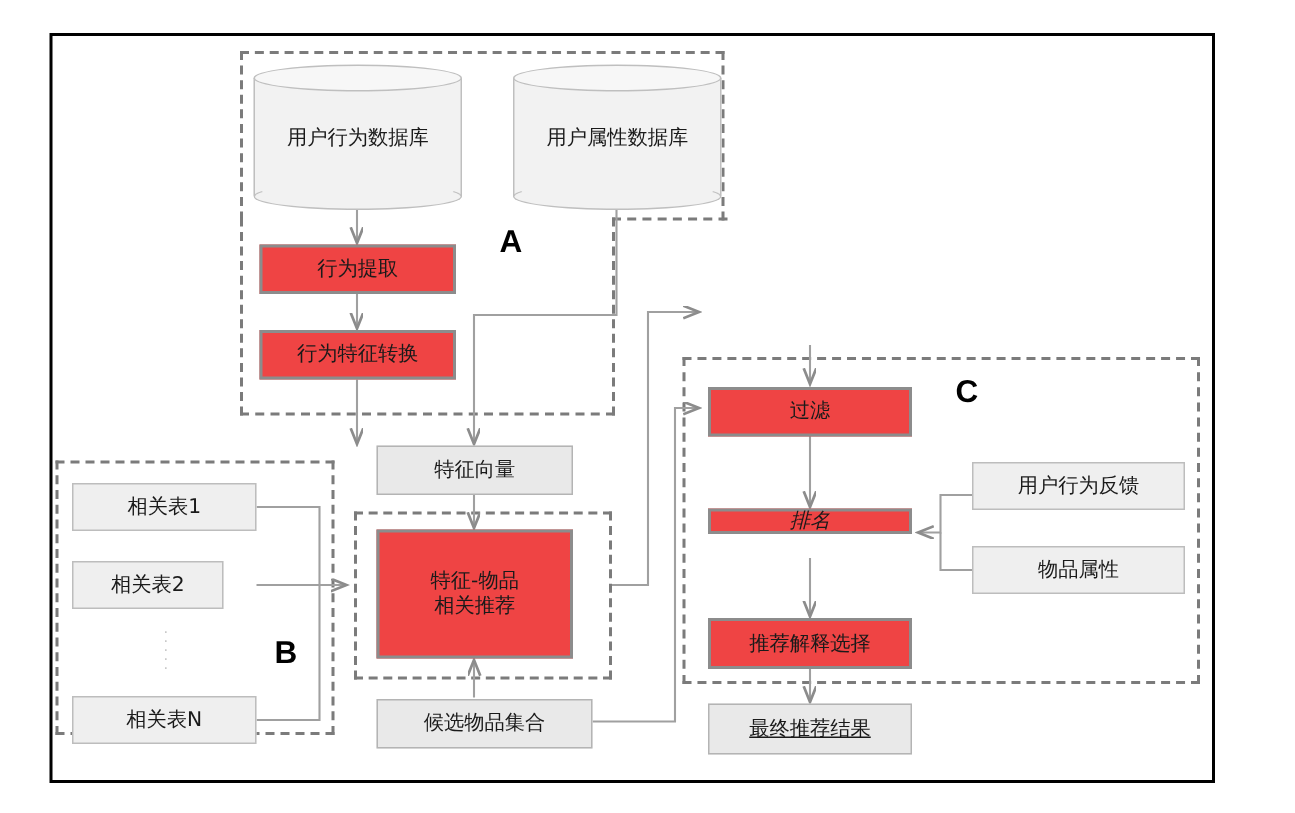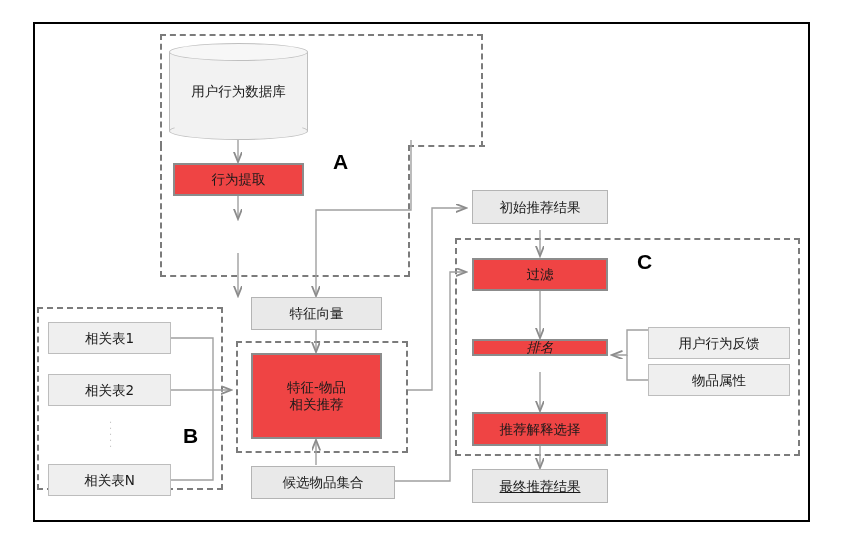--- a/index.html
+++ b/index.html
@@ -90,43 +90,49 @@
     </g>
   </svg>
 
   <div class="cyl" style="left:169px;top:43px;width:139px;height:97px;">
     <div class="body"></div>
     <div class="bot"></div>
     <div class="top"></div>
     <div class="cyl-label">用户行为数据库</div>
   </div>
 
+  <div class="cyl" style="left:342px;top:43px;width:139px;height:97px;">
+    <div class="body"></div>
+    <div class="bot"></div>
+    <div class="top"></div>
+    <div class="cyl-label">用户属性数据库</div>
+  </div>
 
   <div class="node dark" style="left:173px;top:163px;width:131px;height:33px;">行为提取</div>
 
+  <div class="node dark" style="left:173px;top:220px;width:131px;height:33px;">行为特征转换</div>
 
   <div class="node light" style="left:251px;top:297px;width:131px;height:33px;">特征向量</div>
 
   <div class="node dark" style="left:251px;top:353px;width:131px;height:86px;flex-direction:column;">
     <span>特征-物品</span>
     <span>相关推荐</span>
   </div>
 
   <div class="node light" style="left:251px;top:466px;width:144px;height:33px;">候选物品集合</div>
 
   <div class="node plain" style="left:48px;top:322px;width:123px;height:32px;">相关表1</div>
-  <div class="node plain" style="left:48px;top:374px;width:123px;height:32px;">相关表2</div>
+  <div class="node plain" style="left:48px;top:374px;width:101px;height:32px;">相关表2</div>
   <div class="node plain" style="left:48px;top:464px;width:123px;height:32px;text-align:right;">相关表N</div>
   <div class="dots" style="left:109px;top:416px;">.<br>.<br>.<br>.<br>.</div>
 
-  <div class="node light" style="left:472px;top:190px;width:136px;height:34px;">初始推荐结果</div>
 
   <div class="node dark" style="left:472px;top:258px;width:136px;height:33px;">过滤</div>
 
   <div class="node dark" style="left:472px;top:339px;width:136px;height:17px;font-style:italic;">排名</div>
 
   <div class="node dark" style="left:472px;top:412px;width:136px;height:34px;">推荐解释选择</div>
 
   <div class="node light" style="left:472px;top:469px;width:136px;height:34px;text-decoration:underline;">最终推荐结果</div>
 
-  <div class="node plain" style="left:648px;top:327px;width:142px;height:32px;">用户行为反馈</div>
+  <div class="node plain" style="left:648px;top:308px;width:142px;height:32px;">用户行为反馈</div>
   <div class="node plain" style="left:648px;top:364px;width:142px;height:32px;">物品属性</div>
 </div>
 
 </body></html>

